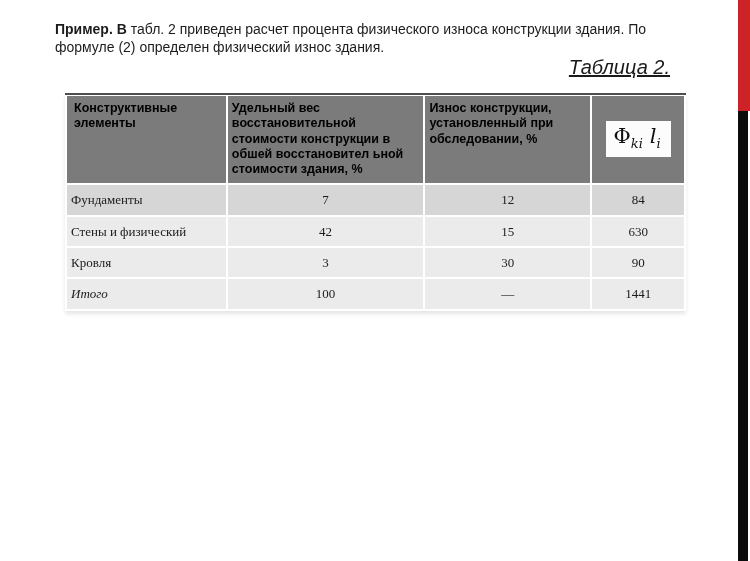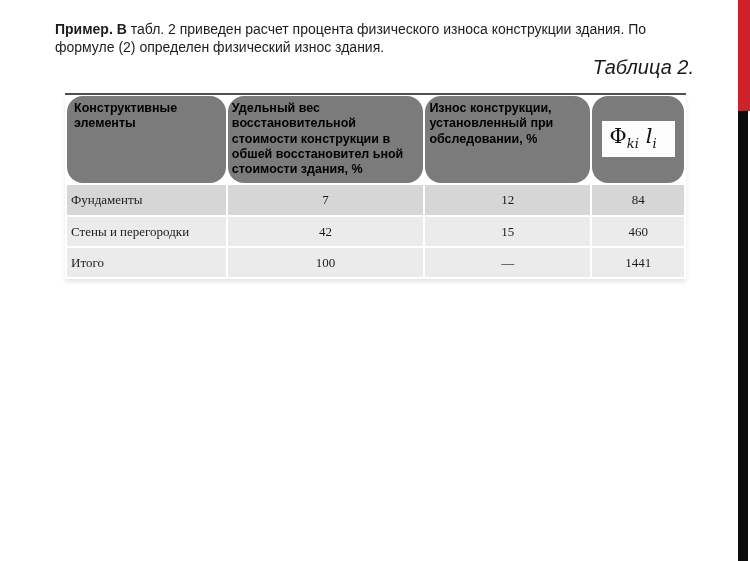--- a/index.html
+++ b/index.html
@@ -21,59 +21,59 @@
   }
   .accent-black{
     position:absolute;right:2px;top:111px;width:10px;height:450px;
     background:var(--accent-black);
   }
   .intro{
     position:absolute;left:55px;top:20px;width:648px;margin:0;
     font-size:14px;line-height:1.32;color:#1c1c1c;
   }
   .caption{
-    position:absolute;right:56px;top:56px;
-    font-size:20px;font-style:italic;color:#1a1a1a;
+    position:absolute;right:80px;top:56px;
+    font-size:20px;font-style:italic;color:#1a1a1a;text-decoration:underline;
   }
   .tbl-topline{
     position:absolute;left:65px;top:93px;width:621px;height:2px;
     background:#4f4f4f;
   }
   table.wear{
     position:absolute;left:65px;top:94px;width:621px;
     border-collapse:separate;border-spacing:2px;table-layout:fixed;
     box-shadow:0 3px 4px rgba(0,0,0,0.10);
   }
   col.c1{width:26%;} col.c2{width:32%;} col.c3{width:27%;} col.c4{width:15%;}
   thead th{
     background:var(--header-gray);color:#000;
     font-weight:bold;font-size:12.5px;line-height:1.22;
-    vertical-align:top;padding:5px 4px 6px 4px;border-radius:16px;
+    vertical-align:top;padding:5px 4px 6px 4px;
   }
   thead th.c1{text-align:left;padding-left:7px;}
   thead th.c2,thead th.c3{text-align:left;}
   thead th.c4{text-align:center;vertical-align:middle;}
   .formula-box{
     display:inline-block;background:#fcfcfc;
-    padding:3px 18px 5px 8px;
+    padding:3px 10px 5px 8px;
     font-family:"DejaVu Serif",serif;font-weight:normal;
     font-size:21px;color:#111;line-height:1.2;white-space:nowrap;
   }
   .formula-box sub{font-style:italic;font-size:13px;}
   .formula-box .f-l{font-style:italic;margin-left:7px;}
   tbody td{
     font-family:"Liberation Serif","DejaVu Serif",serif;
     font-size:13px;line-height:1.18;color:#1b1b1b;
     vertical-align:top;padding:7px 4px;
   }
   tbody td.c1{text-align:left;white-space:pre-line;}
   tbody td.c2,tbody td.c3,tbody td.c4{text-align:center;}
   tr.band-dark td{background:var(--band-dark);}
   tr.band-light td{background:var(--band-light);}
-  tr.italic-row td.c1{}
+  tr.italic-row td.c1{font-style:italic;}
 </style>
 </head>
 <body>
 
 <div class="accent-red"></div>
 <div class="accent-black"></div>
 
 <p class="intro"><b>Пример. В</b><span> табл. 2 приведен расчет процента физического износа конструкции здания. По формуле (2) определен физический износ здания.</span></p>
 
 <div class="caption">Таблица 2.</div>
@@ -98,24 +98,30 @@
     </tr>
   </thead>
   <tbody>
       <tr class="band-dark">
         <td class="c1">Фундаменты</td>
         <td class="c2">7</td>
         <td class="c3">12</td>
         <td class="c4">84</td>
       </tr>
       <tr class="band-light">
-        <td class="c1">Стены и перегородки</td>
+        <td class="c1">Стены и физический</td>
         <td class="c2">42</td>
         <td class="c3">15</td>
-        <td class="c4">460</td>
+        <td class="c4">630</td>
+      </tr>
+      <tr class="band-light">
+        <td class="c1">Кровля</td>
+        <td class="c2">3</td>
+        <td class="c3">30</td>
+        <td class="c4">90</td>
       </tr>
       <tr class="band-light italic-row">
         <td class="c1">Итого</td>
         <td class="c2">100</td>
         <td class="c3">—</td>
         <td class="c4">1441</td>
       </tr>
     </tbody>
 </table>
 

